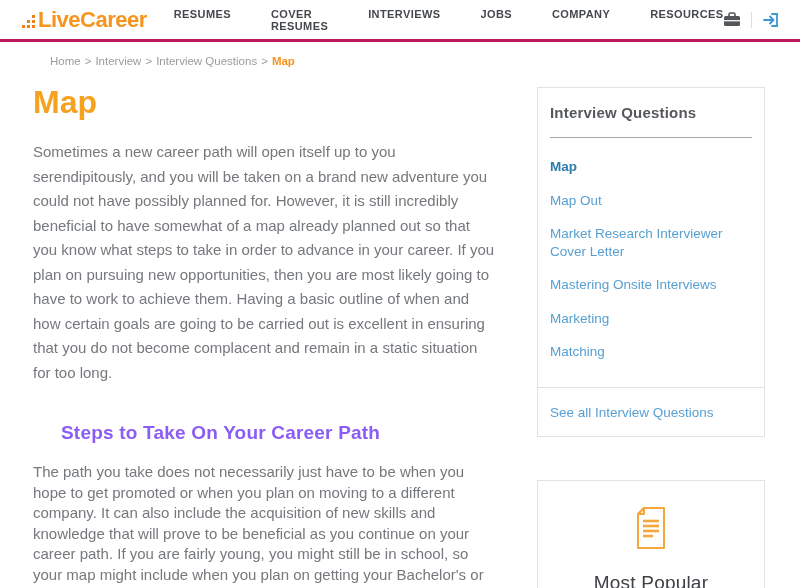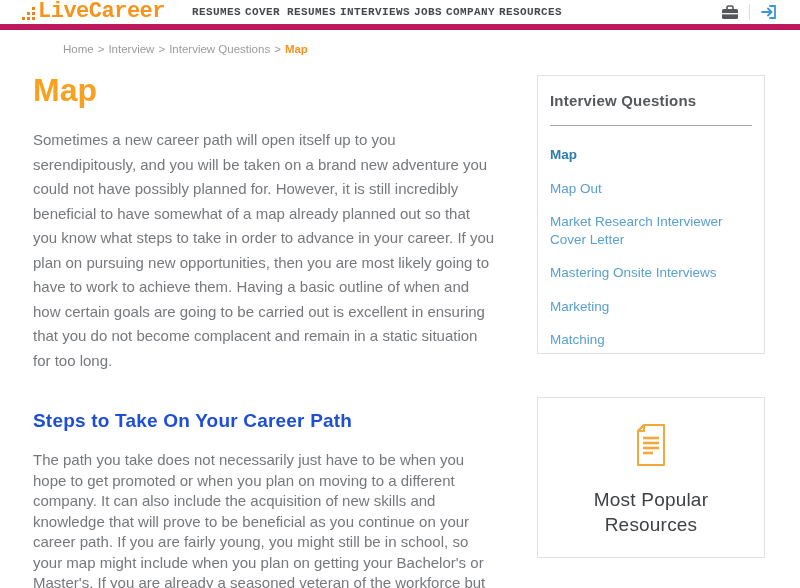--- a/index.html
+++ b/index.html
@@ -1,50 +1,50 @@
 <!DOCTYPE html>
 <html><head>
 <meta charset="utf-8">
 <style>
   * { margin: 0; padding: 0; box-sizing: border-box; }
   html, body { width: 800px; height: 588px; overflow: hidden; background: #fff;
     font-family: "Liberation Sans", sans-serif; }
 
   
   .header {
-    height: 30px; background: #fff; border-bottom: 6px solid #be185d;
-    display: flex; align-items: center; padding: 0 22px; font-family: Liberation Mono, monospace;
+    height: 42px; background: #fff; border-bottom: 3px solid #be185d;
+    display: flex; align-items: center; padding: 0 22px;
   }
   .logo { display: flex; align-items: flex-end; gap: 3px; cursor: pointer; }
   .logo-mark { display: flex; align-items: flex-end; gap: 2px; padding-bottom: 3px; }
   .logo-mark .col { display: flex; flex-direction: column; gap: 2px; }
   .logo-mark .dot { width: 3px; height: 3px; background: #f08119; }
   .logo-text { font-size: 22px; font-weight: 700; color: #f7941e; letter-spacing: -0.5px; line-height: 1; }
-  .nav { display: flex; gap: 4px; margin-left: 27px; }
+  .nav { display: flex; gap: 40px; margin-left: 27px; }
   .nav-item { font-size: 11px; font-weight: 700; color: #45484d; letter-spacing: 0.4px; cursor: pointer; }
   .header-right { margin-left: auto; display: flex; align-items: center; gap: 10px; }
   .header-divider { width: 1px; height: 16px; background: #ddd; }
   .icon-btn { display: flex; align-items: center; cursor: pointer; }
 
   
-  .breadcrumb { padding: 13px 0 0 63px; font-size: 11.5px; color: #9b9b9b; }
+  .breadcrumb { padding: 13px 0 0 50px; font-size: 11.5px; color: #9b9b9b; }
   .breadcrumb a { color: #9b9b9b; text-decoration: none; cursor: pointer; }
   .crumb-sep { margin: 0 4px; }
   .crumb-current { color: #f7941e; font-weight: 700; }
 
   
   .content { display: flex; padding-left: 33px; margin-top: 2px; }
   .main-col { width: 465px; }
   .side-col { width: 228px; margin-left: 39px; }
 
   
   .article-title { margin-top: 16px; font-size: 32px; font-weight: 700; color: #f7a120; line-height: 1.1; }
   .byline { margin-top: 6px; font-size: 15px; color: #7c7f83; }
   .para { margin-top: 20px; font-size: 15px; line-height: 24.5px; color: #75787c; }
-  .section-heading { margin-top: 37px; font-size: 19px; font-weight: 700; color: #1d4ed8; letter-spacing: 0.2px; }
+  .section-heading { margin-top: 37px; font-size: 19px; font-weight: 700; color: #8b5cf6; letter-spacing: 0.2px; margin-left: 28px; }
   .para2 { margin-top: 18px; font-size: 15px; line-height: 20.5px; color: #75787c; }
 
   
   .card { border: 1px solid #e2e2e2; background: #fff; }
   .card-iq { margin-top: 18px; }
   .card-iq-inner { padding: 16px 12px 4px 12px; }
   .card-title { font-size: 15px; font-weight: 600; color: #55585c; letter-spacing: 0.2px; }
   .card-rule { height: 1px; background: #a9a9a9; margin: 16px 0 0 0; }
   .iq-links { padding-top: 4px; }
   .iq-link { display: block; font-size: 13.5px; color: #58a0d2; text-decoration: none;
@@ -126,20 +126,23 @@
         <div class="card-rule"></div>
         <div class="iq-links">
           <a class="iq-link active">Map</a>
           <a class="iq-link">Map Out</a>
           <a class="iq-link">Market Research Interviewer Cover Letter</a>
           <a class="iq-link">Mastering Onsite Interviews</a>
           <a class="iq-link">Marketing</a>
           <a class="iq-link">Matching</a>
         </div>
       </div>
+      <div class="see-all-row">
+        <a class="see-all">See all Interview Questions</a>
+      </div>
     </div>
 
     <div class="card card-popular">
       <div class="doc-icon-wrap">
         <svg width="40" height="46" viewBox="0 0 40 46">
           <path d="M13 3 H33 V43 H7 V9 Z" fill="none" stroke="#f2a83b" stroke-width="2" stroke-linejoin="round"></path>
           <path d="M13 3 V9 H7 Z" fill="none" stroke="#f2a83b" stroke-width="2" stroke-linejoin="round"></path>
           <line x1="12" y1="16" x2="28" y2="16" stroke="#f2a83b" stroke-width="2.6"></line>
           <line x1="12" y1="21" x2="28" y2="21" stroke="#f2a83b" stroke-width="2.6"></line>
           <line x1="12" y1="26" x2="28" y2="26" stroke="#f2a83b" stroke-width="2.6"></line>

